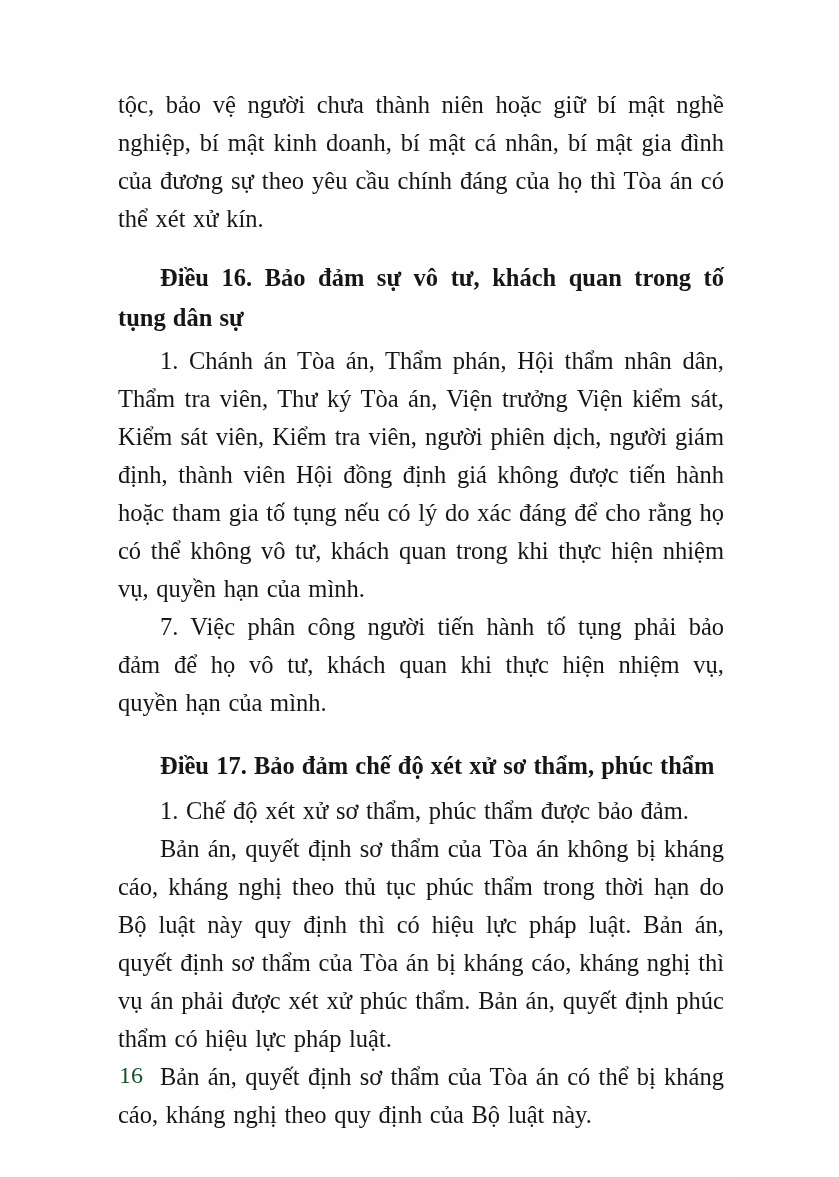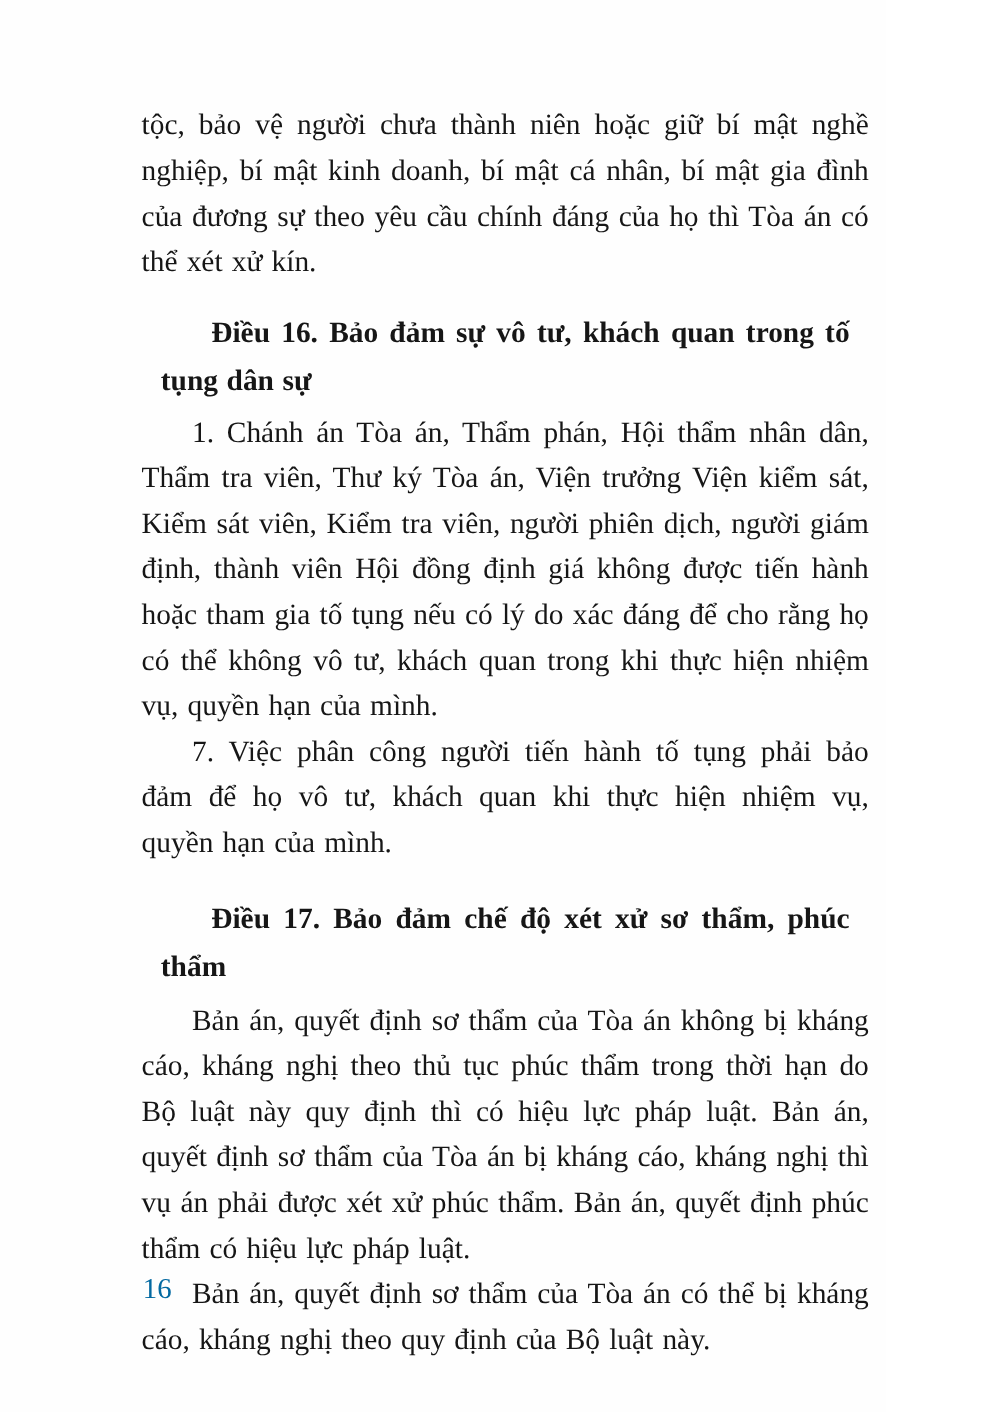--- a/index.html
+++ b/index.html
@@ -25,56 +25,57 @@
   }
   .para {
     margin: 0;
     font-size: 24.5px;
     line-height: 38px;
     text-align: justify;
     word-spacing: 1.5px;
   }
   .indent { text-indent: 42px; }
   .heading {
-    margin: 16px;
+    margin: 0;
     margin-top: 20px;
     margin-bottom: 4px;
     font-size: 24.5px;
     line-height: 40px;
     font-weight: bold;
     text-align: justify;
     text-indent: 42px;
     word-spacing: 1px;
   }
   .heading-17 { margin-top: 24px; margin-bottom: 6px; }
   .page-number {
     position: absolute;
     left: 119px;
     top: 1060px;
     font-size: 24px;
     line-height: 30px;
-    color: #0369a1;
+    color: #14532d;
   }
 </style>
 </head>
 <body>
 
 <div class="page">
   <main class="text-block">
 
     <p class="para">tộc, bảo vệ người chưa thành niên hoặc giữ bí mật nghề nghiệp, bí mật kinh doanh, bí mật cá nhân, bí mật gia đình của đương sự theo yêu cầu chính đáng của họ thì Tòa án có thể xét xử kín.</p>
 
     <h2 class="heading">Điều 16. Bảo đảm sự vô tư, khách quan trong tố tụng dân sự</h2>
 
     <p class="para indent">1. Chánh án Tòa án, Thẩm phán, Hội thẩm nhân dân, Thẩm tra viên, Thư ký Tòa án, Viện trưởng Viện kiểm sát, Kiểm sát viên, Kiểm tra viên, người phiên dịch, người giám định, thành viên Hội đồng định giá không được tiến hành hoặc tham gia tố tụng nếu có lý do xác đáng để cho rằng họ có thể không vô tư, khách quan trong khi thực hiện nhiệm vụ, quyền hạn của mình.</p>
 
     <p class="para indent">7. Việc phân công người tiến hành tố tụng phải bảo đảm để họ vô tư, khách quan khi thực hiện nhiệm vụ, quyền hạn của mình.</p>
 
     <h2 class="heading heading-17">Điều 17. Bảo đảm chế độ xét xử sơ thẩm, phúc thẩm</h2>
 
+    <p class="para indent">1. Chế độ xét xử sơ thẩm, phúc thẩm được bảo đảm.</p>
 
     <p class="para indent">Bản án, quyết định sơ thẩm của Tòa án không bị kháng cáo, kháng nghị theo thủ tục phúc thẩm trong thời hạn do Bộ luật này quy định thì có hiệu lực pháp luật. Bản án, quyết định sơ thẩm của Tòa án bị kháng cáo, kháng nghị thì vụ án phải được xét xử phúc thẩm. Bản án, quyết định phúc thẩm có hiệu lực pháp luật.</p>
 
     <p class="para indent">Bản án, quyết định sơ thẩm của Tòa án có thể bị kháng cáo, kháng nghị theo quy định của Bộ luật này.</p>
 
   </main>
 
   <div class="page-number">16</div>
 </div>
 

